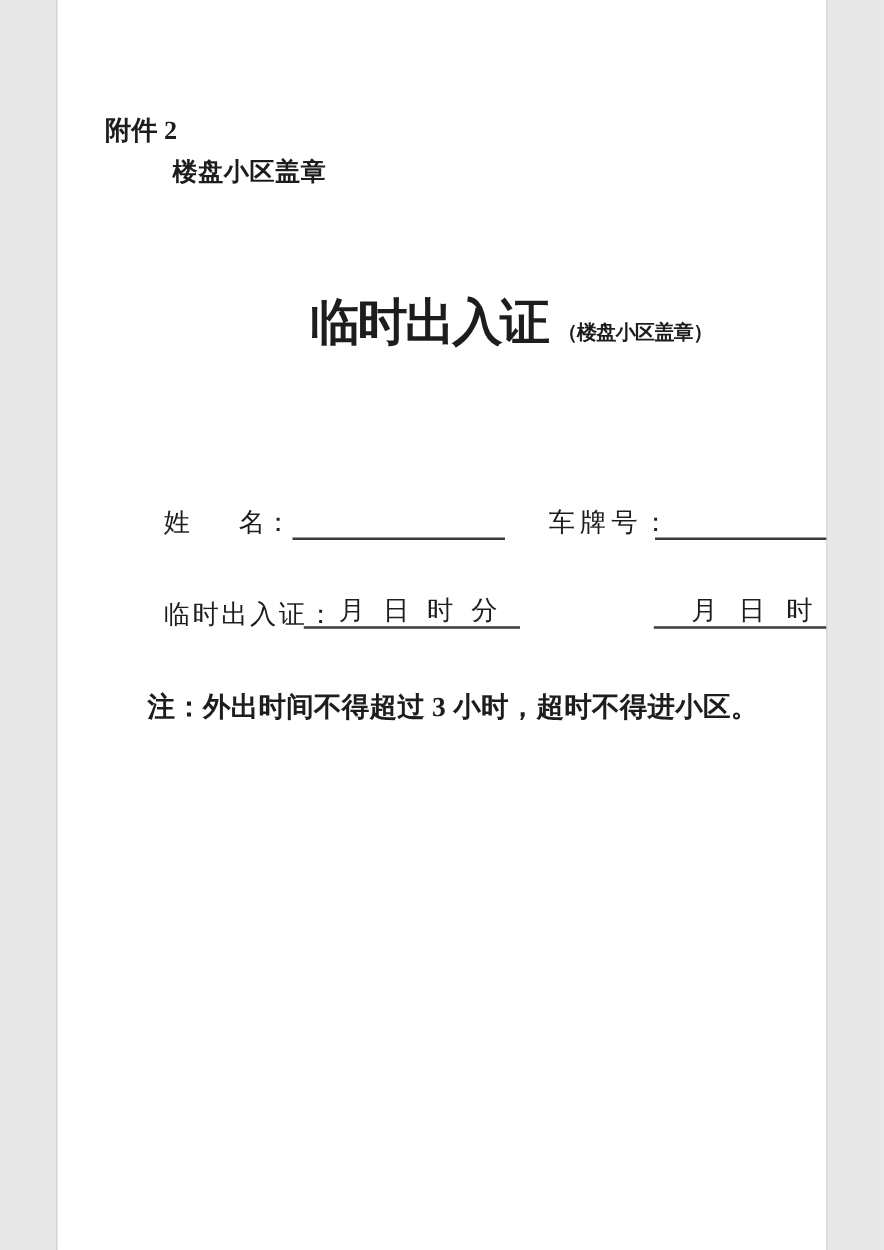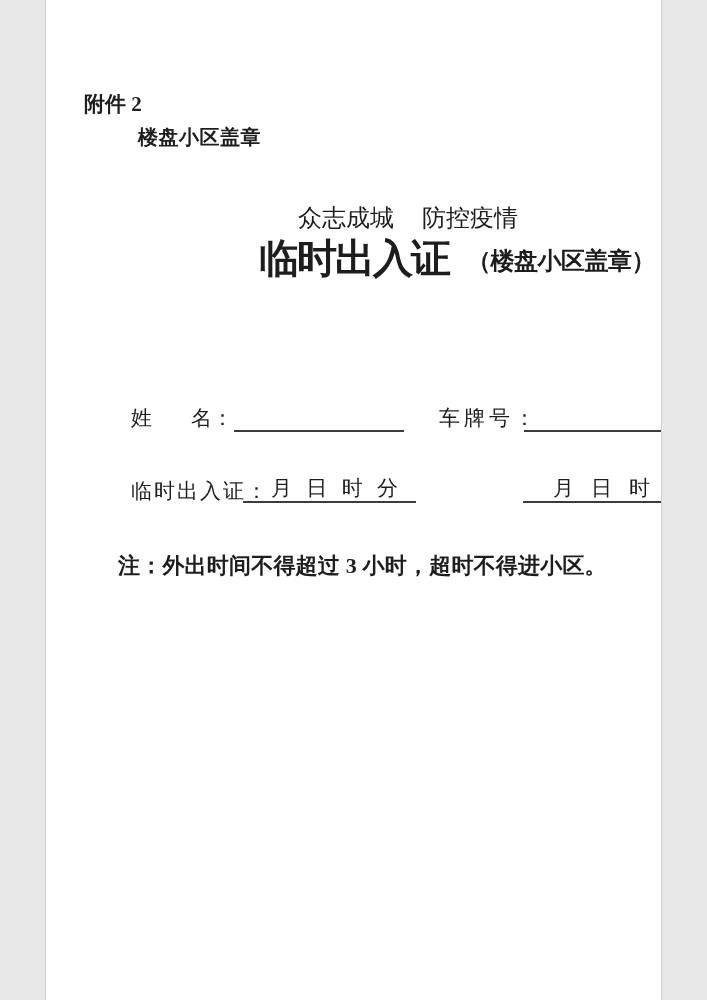--- a/index.html
+++ b/index.html
@@ -25,31 +25,31 @@
     font-size: 20px; font-weight: 700;
     letter-spacing: 0.5px;
   }
   .slogan {
     left: 252px; top: 202px;
     font-size: 24px; font-weight: 500;
   }
   .slogan .part2 { margin-left: 22px; }
 
   .titlerow {
-    left: 213px; top: 236px;
+    left: 202px; top: 236px;
     display: flex; align-items: flex-end;
   }
   .bigtitle {
     font-family: "Liberation Sans", sans-serif;
     font-size: 40px; font-weight: 700;
     letter-spacing: -2px; line-height: 44px;
   }
   .stampnote {
-    font-size: 24px; font-weight: 700;
-    margin-left: 18px; padding-bottom: 3px;
+    font-size: 16px; font-weight: 700;
+    margin-left: 8px; padding-bottom: 3px;
     letter-spacing: -0.5px;
   }
 
   .notice {
     left: 128px; top: 331px;
     font-size: 23px; font-weight: 700;
     letter-spacing: 0.2px;
   }
 
   .formrow { position: absolute; left: 0; top: 0; width: 707px; height: 30px; }
@@ -81,24 +81,20 @@
 </style>
 </head>
 <body>
 
 <div class="page">
 
   <div class="abs attachment">附件 2</div>
 
   <div class="abs styleheading">楼盘小区盖章</div>
 
-  <div class="abs slogan">
-    <span class="part1">众志成城</span>
-    <span class="part2">防控疫情</span>
-  </div>
 
   <div class="abs titlerow">
     <span class="bigtitle">临时出入证</span>
     <span class="stampnote">（楼盘小区盖章）</span>
   </div>
 
 
   <div class="formrow" style="top:404px">
     <span style="left:85px">姓</span>
     <span style="left:145px">名：</span>

